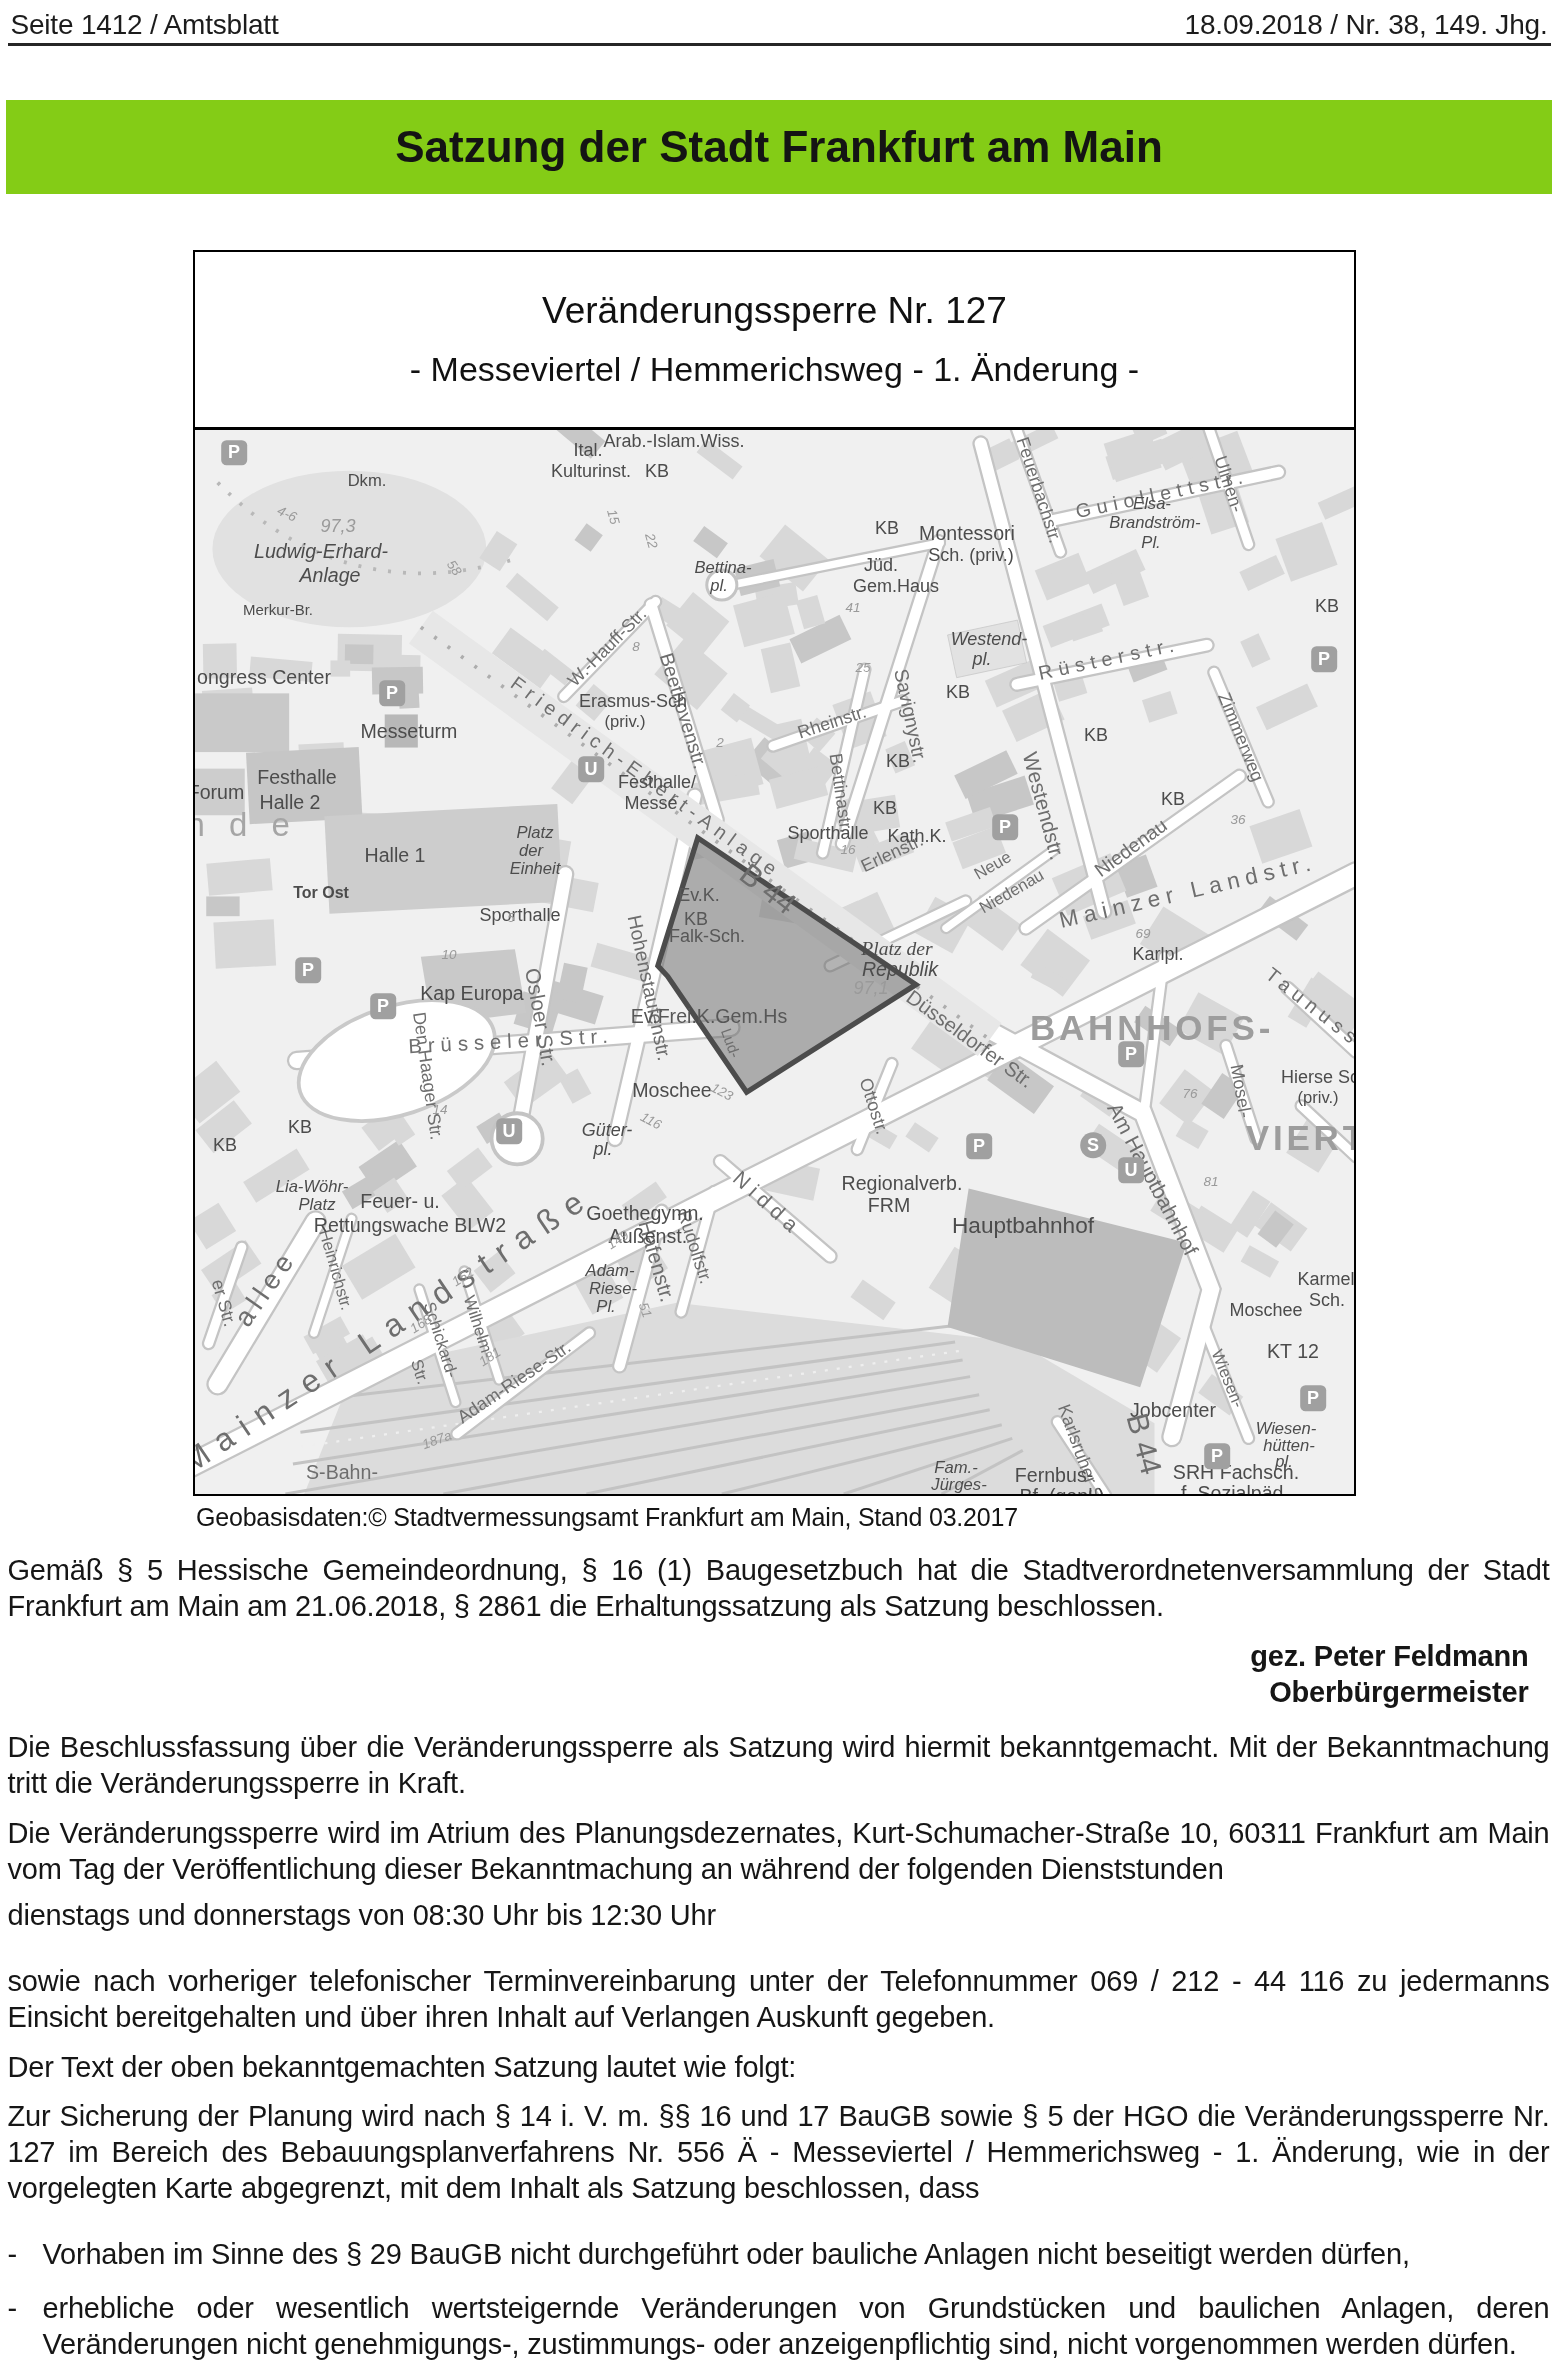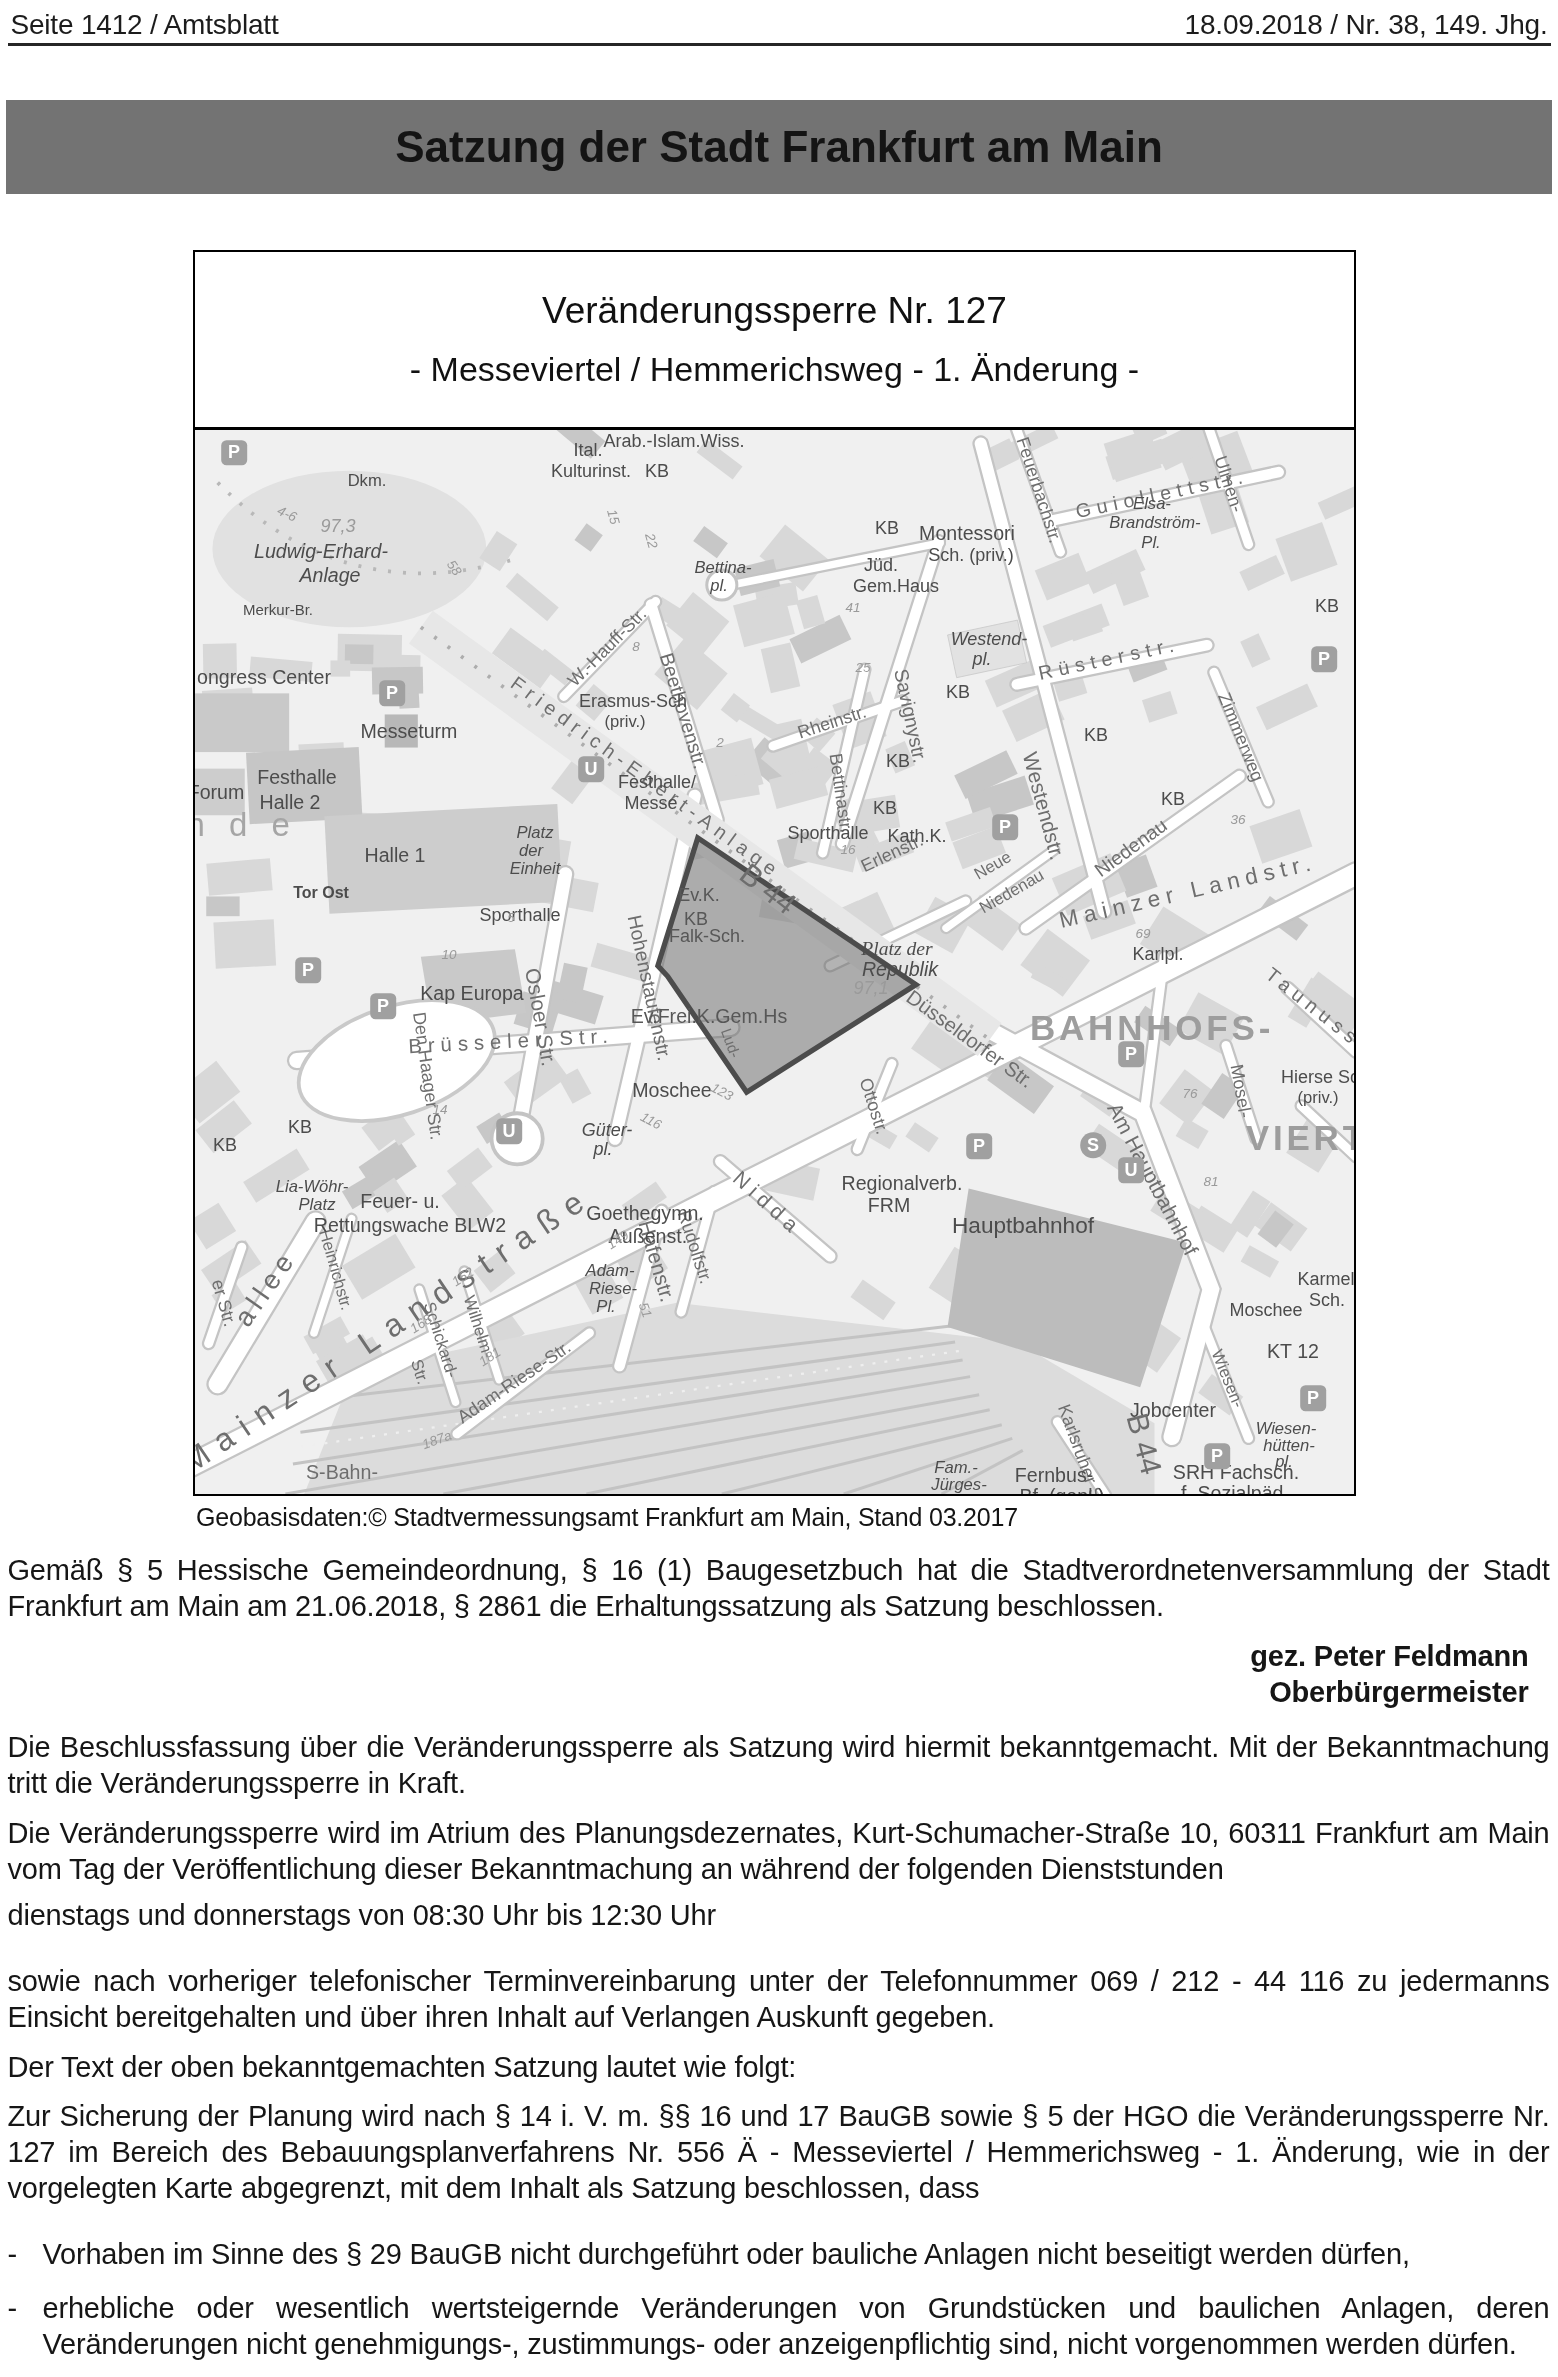--- a/index.html
+++ b/index.html
@@ -3,21 +3,21 @@
 <meta charset="utf-8">
 <style>
   html,body{margin:0;padding:0;background:#ffffff;}
   body{font-family:"Liberation Sans",sans-serif;}
   .page{position:relative;width:1558px;height:2377px;background:#fff;overflow:hidden;color:#161616;}
 
   .hdr{position:absolute;top:9px;left:10.5px;right:10.5px;display:flex;justify-content:space-between;
        font-size:28px;letter-spacing:-0.2px;color:#1c1c1c;}
   .hdr-rule{position:absolute;top:43px;left:7.5px;right:7.5px;height:3px;background:#262626;}
 
-  .banner{position:absolute;top:100px;left:6px;right:6px;height:94px;background:#737373;
+  .banner{position:absolute;top:100px;left:6px;right:6px;height:94px;background:#84cc16;
           display:flex;align-items:center;justify-content:center;}
   .banner h1{margin:0;font-size:44px;font-weight:bold;color:#141414;letter-spacing:0px;}
 
   .map-card{position:absolute;left:193px;top:250px;width:1159px;border:2.3px solid #000;background:#fff;}
   .map-title{height:175px;border-bottom:3px solid #000;display:flex;flex-direction:column;
              align-items:center;justify-content:center;color:#111;}
   .mt1{font-size:37px;margin-bottom:18px;}
   .mt2{font-size:34px;margin-bottom:16.6px;}
   .mt3{font-size:34px;}
   .map{position:relative;height:1064px;background:#f0f0f0;overflow:hidden;}

